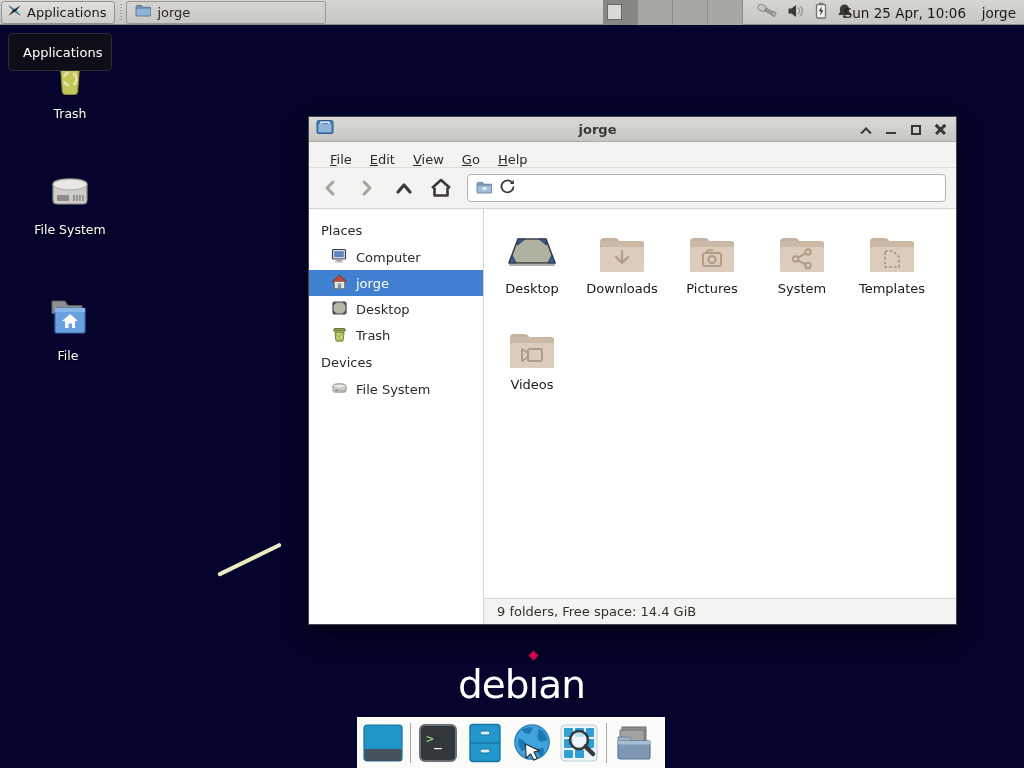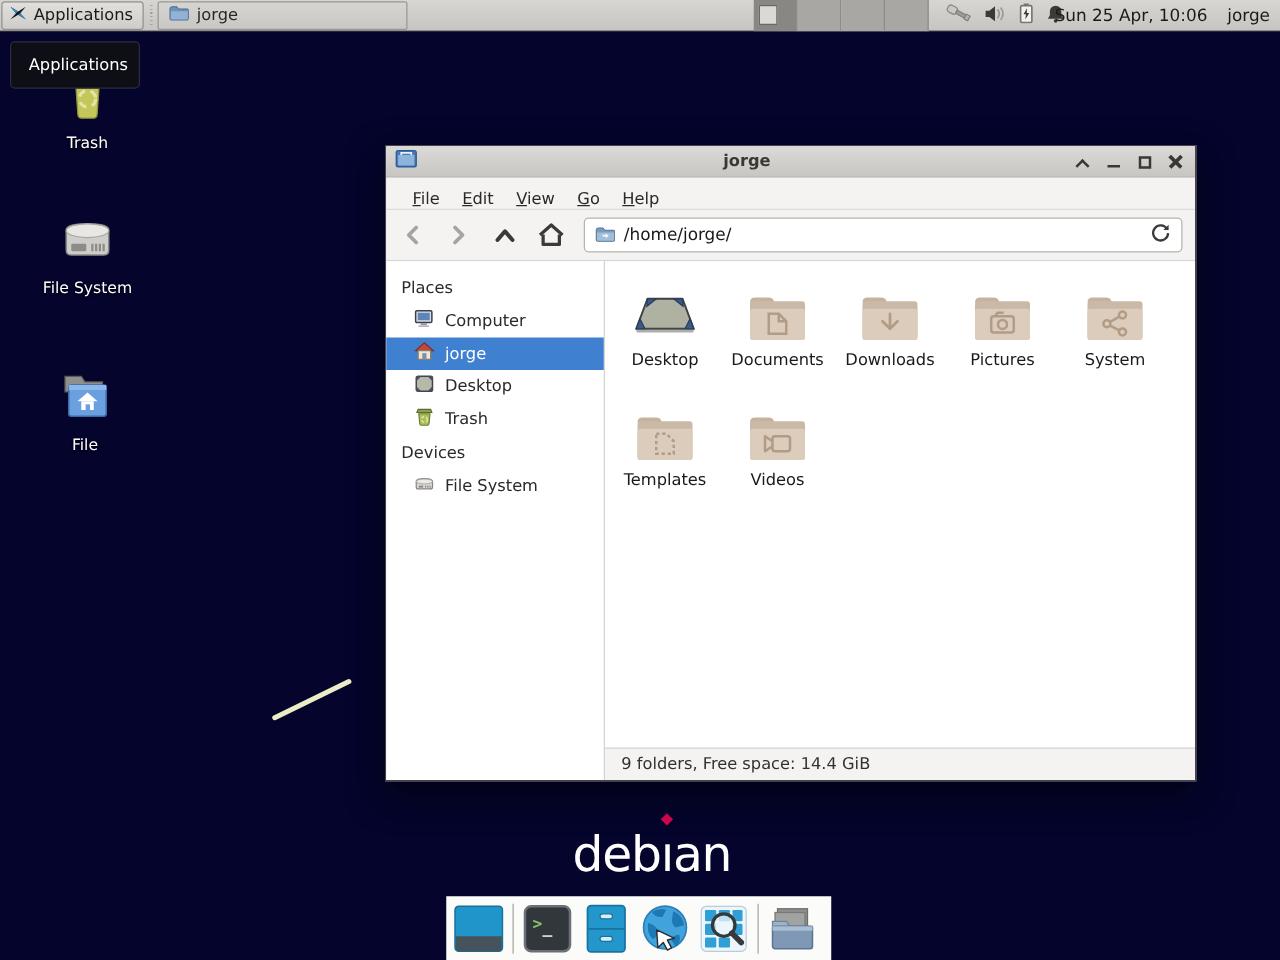--- a/index.html
+++ b/index.html
@@ -278,21 +278,20 @@
       </svg>
     </span>
     <div class="addrbar">
       <span>
         <svg width="16" height="13" viewBox="0 0 16 13">
           <path d="M1 3 q0-1.6 1.6-1.6 h4 l1.2 1.8 H15 q.8 0 .8.9 V11 q0 1-1 1 H2 q-1 0-1-1 Z" fill="#7a9cc0" stroke="#54748f" stroke-width=".8"></path>
           <path d="M1.6 5 h13.6 V11 q0 .6-.8.6 H2.4 q-.8 0-.8-.6 Z" fill="#a2bed8"></path>
           <path d="M8.5 9.5 l2.5-2 -2.5-2 v1.3 h-2.5 v1.4 h2.5 Z" fill="#f2f6fa"></path>
         </svg>
       </span>
-      <span class="addr-text">/home/jorge/</span>
       <span>
         <svg width="17" height="17" viewBox="0 0 17 17">
           <path d="M13.6 5.2 A6 6 0 1 0 14.5 8.5" fill="none" stroke="#3c3a38" stroke-width="1.8"></path>
           <path d="M14.9 1.8 v4.2 h-4.2 Z" fill="#3c3a38"></path>
         </svg>
       </span>
     </div>
   </div>
 
   <div class="wbody">
@@ -369,34 +368,20 @@
           <span class="ficon">
             <svg width="52" height="44" viewBox="0 0 52 44">
               <path d="M12 9 h28 l9 24 h-46 Z" fill="#afb1a1" stroke="#3e4046" stroke-width="1.6" stroke-linejoin="round"></path>
               <path d="M12 9 h7 l-7.5 6 Z M40 9 h-7 l7.5 6 Z M3 33 h7 l-4-8 Z M49 33 h-7 l4-8 Z" fill="#3c5a88" stroke="#283c5c" stroke-width="1"></path>
               <rect x="3" y="33" width="46" height="3" rx="1.5" fill="#6a6c64" opacity=".55"></rect>
             </svg>
           </span>
           <span class="flabel">Desktop</span>
         </div>
 
-        <div class="fcell">
-          <span class="ficon">
-            <svg width="46" height="42" viewBox="0 0 46 42">
-              <path d="M1 10 q0-4 4-4 h11 q3 0 4 2.5 l1.5 3.5 Z" fill="#c5b3a0"></path>
-              <rect x="1" y="9" width="44" height="31" rx="2.5" fill="#cbb9a7"></rect>
-              <rect x="1" y="15" width="44" height="25" rx="2.5" fill="#dbccbb"></rect>
-              <g fill="none" stroke="#b29c86" stroke-width="2">
-                  <path d="M16 19 h8 l6 6 v10 H16 Z"></path>
-                  <path d="M24 19 v6 h6"></path>
-                </g>
-            </svg>
-          </span>
-          <span class="flabel">Documents</span>
-        </div>
 
         <div class="fcell">
           <span class="ficon">
             <svg width="46" height="42" viewBox="0 0 46 42">
               <path d="M1 10 q0-4 4-4 h11 q3 0 4 2.5 l1.5 3.5 Z" fill="#c5b3a0"></path>
               <rect x="1" y="9" width="44" height="31" rx="2.5" fill="#cbb9a7"></rect>
               <rect x="1" y="15" width="44" height="25" rx="2.5" fill="#dbccbb"></rect>
               <g fill="none" stroke="#b29c86" stroke-width="2.2" stroke-linecap="round" stroke-linejoin="round">
                   <path d="M23 19 v11"></path>
                   <path d="M17 25 l6 6 6-6"></path>

